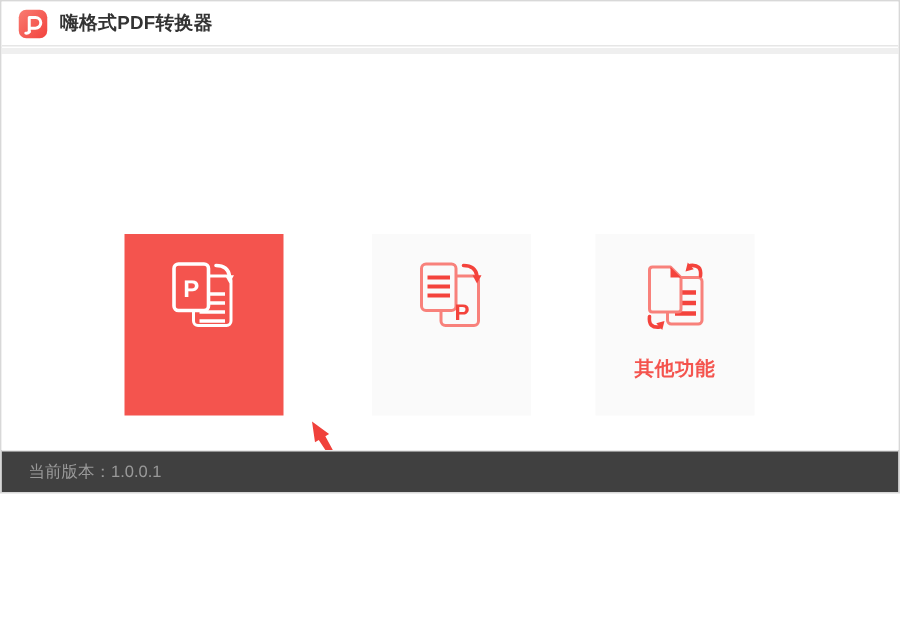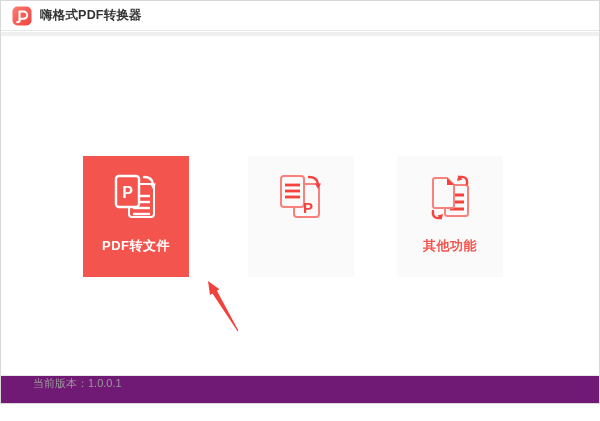--- a/index.html
+++ b/index.html
@@ -3,21 +3,21 @@
 <meta charset="utf-8">
 <style>
   * { margin: 0; padding: 0; box-sizing: border-box; }
   html, body { background: #ffffff; }
   body {
     font-family: "Liberation Sans", "DejaVu Sans", sans-serif;
     width: 600px; height: 421px; overflow: hidden;
   }
   .window {
     position: relative;
-    width: 600px; height: 404px;
+    width: 600px; height: 329px;
     background: #ffffff;
     border: 1px solid #d8d8d8;
     overflow: hidden;
   }
   
   .titlebar {
     position: absolute; top: 0; left: 0; right: 0;
     height: 30px;
     background: #ffffff;
     border-bottom: 1px solid #e6e6e6;
@@ -92,24 +92,24 @@
   
   .pointer-arrow {
     position: absolute; left: 190px; top: 272px;
     width: 60px; height: 64px;
     pointer-events: none;
   }
   
   .statusbar {
     position: absolute; left: 0; right: 0; bottom: 0;
     height: 28px;
-    background: #701a75;
+    background: #404040;
     border-top: 1px solid #e8e8e8;
-    display: flex; align-items: flex-start;
-    padding-left: 32px;
+    display: flex; align-items: center;
+    padding-left: 18px;
   }
   .version-text { font-size: 11px; color: #999999; }
 </style>
 </head>
 <body>
 
 <div class="window">
 
   <div class="titlebar">
     <svg class="logo" viewBox="0 0 20 20">
@@ -139,21 +139,20 @@
         <line x1="24" y1="31" x2="41" y2="31" stroke="#ffffff" stroke-width="2.4"></line>
         <line x1="24" y1="37" x2="41" y2="37" stroke="#ffffff" stroke-width="2.4"></line>
         <line x1="24" y1="43" x2="41" y2="43" stroke="#ffffff" stroke-width="2.4"></line>
 
         <rect x="7" y="5" width="23" height="31" rx="3" fill="#f4544e" stroke="#ffffff" stroke-width="2.4"></rect>
         <text x="18.5" y="27" text-anchor="middle" font-family="Liberation Sans, DejaVu Sans, sans-serif" font-size="16" font-weight="bold" fill="#ffffff">P</text>
 
         <path d="M35 6 Q43 6 44 13" fill="none" stroke="#ffffff" stroke-width="2.4" stroke-linecap="round"></path>
         <polygon points="41,12.5 47,12.5 44,18" fill="#ffffff"></polygon>
       </svg>
-      <div class="card-label">PDF转文件</div>
     </div>
 
     <div class="card card-2">
       <svg class="card-icon" viewBox="0 0 54 54">
 
         <rect x="20" y="13" width="25" height="33" rx="3" fill="none" stroke="#f8817b" stroke-width="2"></rect>
 
         <rect x="7" y="5" width="23" height="31" rx="3" fill="#fafafa" stroke="#f8817b" stroke-width="2"></rect>
         <line x1="11" y1="14" x2="26" y2="14" stroke="#f4433c" stroke-width="2.8"></line>
         <line x1="11" y1="20" x2="26" y2="20" stroke="#f4433c" stroke-width="2.8"></line>

